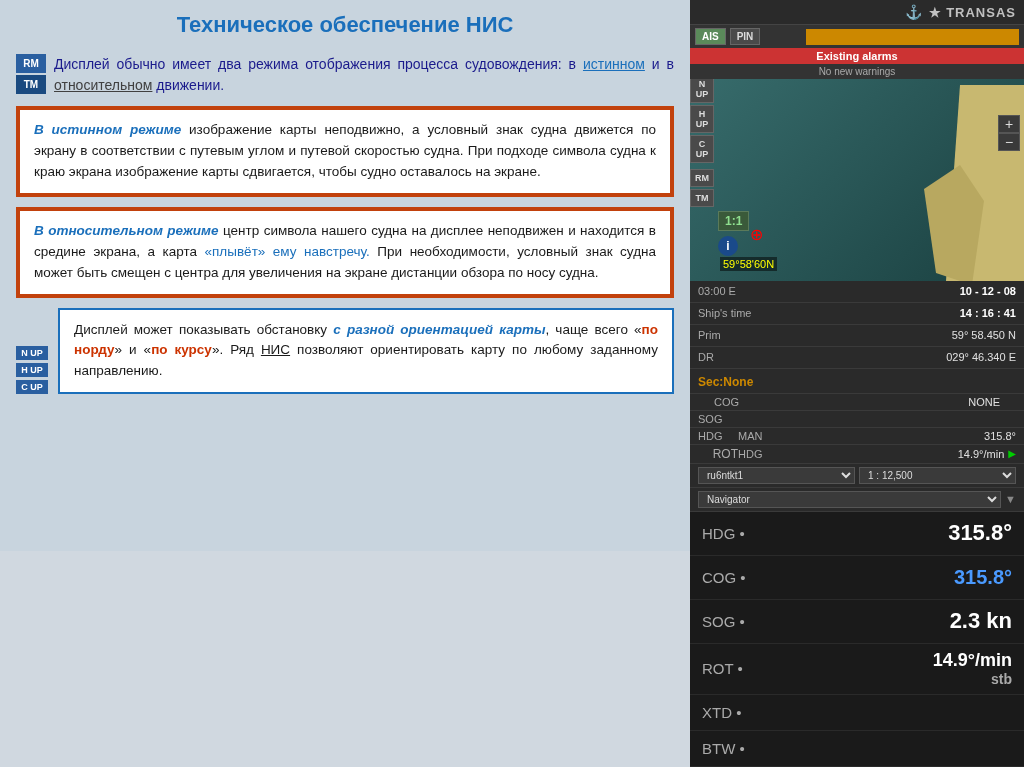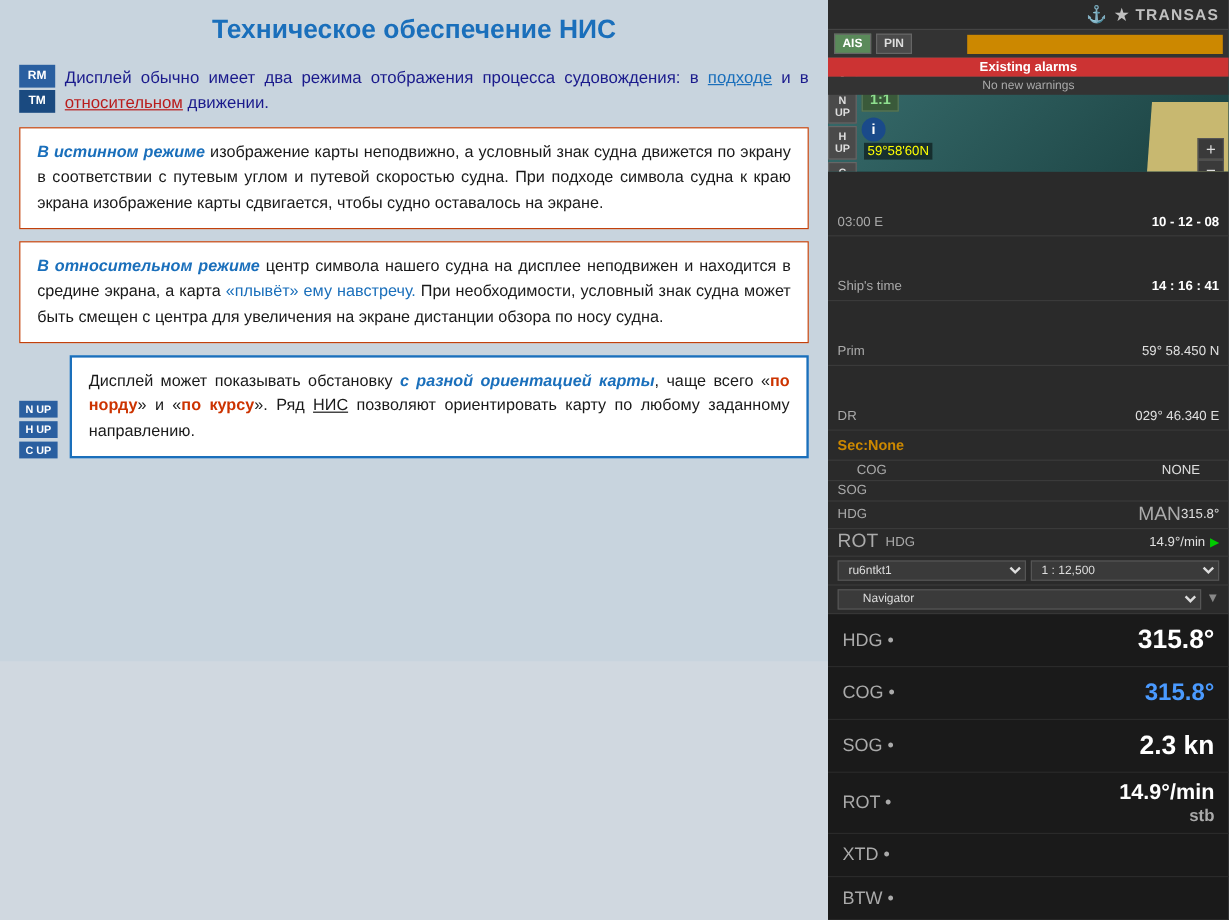--- a/index.html
+++ b/index.html
@@ -55,21 +55,21 @@
       font-weight: bold;
       padding: 2px 4px;
       text-align: center;
       min-width: 30px;
     }
 
     .mode-badge-item.rm { background: #2a5fa0; }
     .mode-badge-item.tm { background: #1a4a80; }
 
     .info-box {
-      border: 1px solid #c2410c;
+      border: 4px solid #c2410c;
       background: white;
       padding: 10px 14px;
       font-size: 13.5px;
       color: #1a1a1a;
       text-align: justify;
       line-height: 1.55;
     }
 
     .info-box .highlight-italic {
       color: #1a6fbb;
@@ -234,21 +234,20 @@
       display: flex;
       flex-direction: column;
     }
 
     .info-row {
       display: flex;
       align-items: center;
       padding: 2px 8px;
       border-bottom: 1px solid #3a3a3a;
       min-height: 22px;
-      margin-top: 32px;
     }
 
     .info-label {
       color: #aaa;
       font-size: 11px;
       min-width: 70px;
     }
 
     .info-value {
       color: #e0e0e0;
@@ -281,21 +280,21 @@
       border: 1px solid #555;
       padding: 1px 4px;
       flex: 1;
     }
 
     .navigator-select {
       background: #3a3a3a;
       color: #ddd;
       font-size: 10px;
       border: 1px solid #555;
-      padding: 1px 16px;
+      padding: 1px 4px;
       flex: 1;
     }
 
     
     .big-data-section {
       background: #1a1a1a;
       flex: 1;
       display: flex;
       flex-direction: column;
     }
@@ -380,21 +379,21 @@
 <div class="left-panel">
 
   <h1 class="page-title">Техническое обеспечение НИС</h1>
 
   <div class="intro-text">
     <div class="mode-badge">
       <div class="mode-badge-item rm">RM</div>
       <div class="mode-badge-item tm">TM</div>
     </div>
     <div>
-      <span>Дисплей обычно имеет два режима отображения процесса судовождения: в </span><span style="color:#1a6fbb;text-decoration:underline;">подходе</span><span> и в </span><span style="color:#b91c1c;text-decoration:underline;">относительном</span><span> движении.</span>
+      <span>Дисплей обычно имеет два режима отображения процесса судовождения: в </span><span style="color:#1a6fbb;text-decoration:underline;">истинном</span><span> и в </span><span style="color:#404040;text-decoration:underline;">относительном</span><span> движении.</span>
     </div>
   </div>
 
   <div class="info-box">
     <span class="highlight-italic">В истинном режиме</span><span> изображение карты неподвижно, а условный знак судна движется по экрану в соответствии с путевым углом и путевой скоростью судна. При подходе символа судна к краю экрана изображение карты сдвигается, чтобы судно оставалось на экране.</span>
   </div>
 
   <div class="info-box">
     <span class="highlight-italic">В относительном режиме</span><span> центр символа нашего судна на дисплее неподвижен и находится в средине экрана, а карта </span><span style="color:#1a6fbb;">«плывёт» ему навстречу.</span><span> При необходимости, условный знак судна может быть смещен с центра для увеличения на экране дистанции обзора по носу судна.</span>
   </div>
@@ -493,26 +492,26 @@
       <span style="color:#aaa;font-size:11px;width:40px;">COG</span>
       <span style="color:#e0e0e0;font-size:11px;flex:1;text-align:right;">NONE</span>
     </div>
     <div style="display:flex;padding:2px 8px;border-bottom:1px solid #3a3a3a;">
       <span style="color:#aaa;font-size:11px;width:40px;">SOG</span>
       <span style="color:#e0e0e0;font-size:11px;flex:1;text-align:right;"></span>
     </div>
 
     <div style="display:flex;align-items:center;padding:2px 8px;border-bottom:1px solid #3a3a3a;">
       <span style="color:#aaa;font-size:11px;width:40px;">HDG</span>
-      <span style="color:#aaa;font-size:16px;flex:1;text-align:right;">MAN</span>
+      <span style="color:#aaa;font-size:11px;flex:1;">MAN</span>
       <span style="color:#e0e0e0;font-size:11px;">315.8°</span>
     </div>
 
     <div style="display:flex;align-items:center;padding:2px 8px;border-bottom:1px solid #3a3a3a;">
-      <span style="color:#aaa;font-size:16px;width:40px;">ROT</span>
+      <span style="color:#aaa;font-size:12px;width:40px;text-align:right;">ROT</span>
       <span style="color:#aaa;font-size:11px;flex:1;">HDG</span>
       <span style="color:#e0e0e0;font-size:11px;">14.9°/min</span>
       <span style="color:#00cc00;font-size:10px;margin-left:4px;">▶</span>
     </div>
 
     <div style="display:flex;align-items:center;padding:3px 8px;border-bottom:1px solid #3a3a3a;gap:4px;">
       <select class="scale-select">
         <option>ru6ntkt1</option>
       </select>
       <select class="scale-select">

